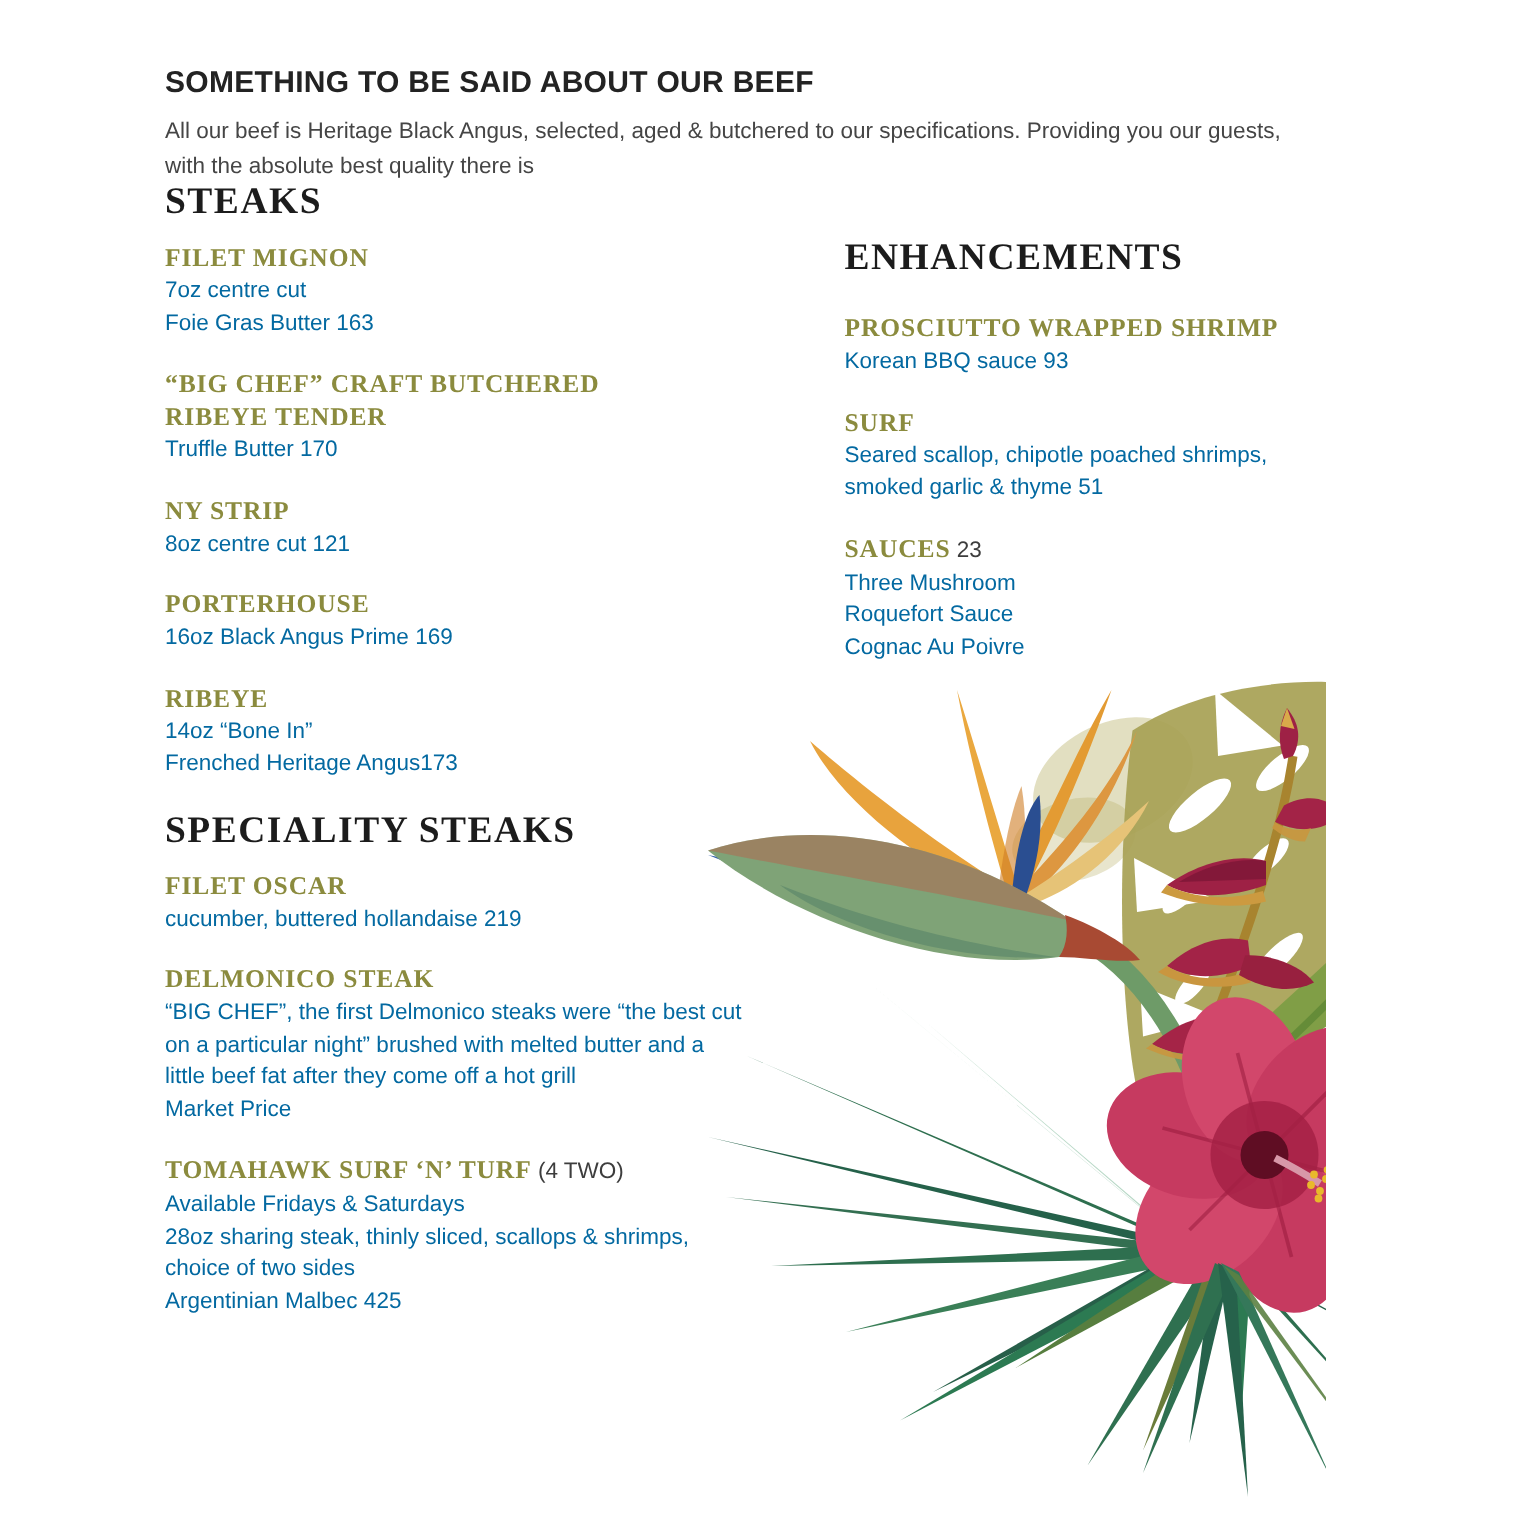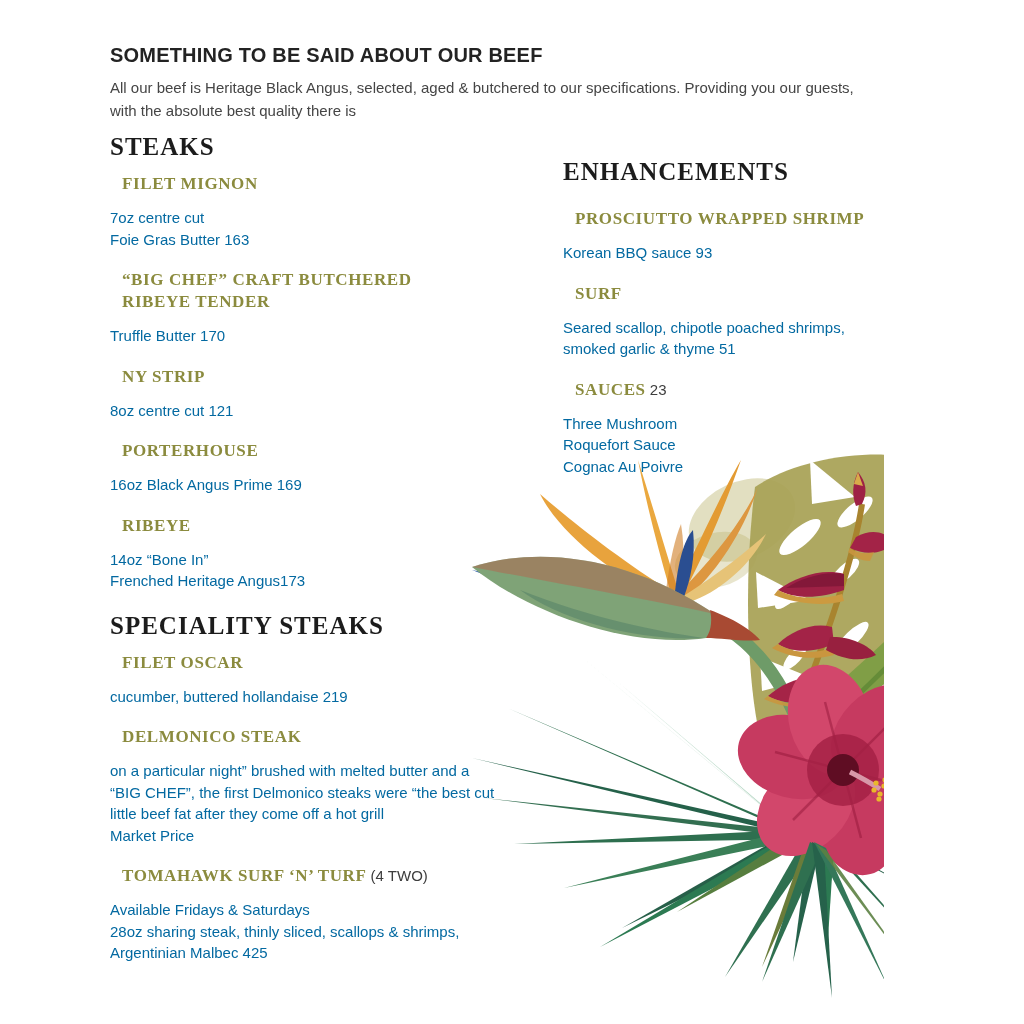--- a/index.html
+++ b/index.html
@@ -3,29 +3,29 @@
 <meta charset="utf-8">
 <style>
   html,body{margin:0;padding:0;background:#ffffff;}
   .page{position:relative;width:884px;height:1024px;background:#ffffff;overflow:hidden;
         font-family:"Liberation Sans",sans-serif;}
   .art{position:absolute;left:460px;top:442px;width:564px;height:574px;}
   .menu-header{position:absolute;left:110px;top:44px;width:830px;}
   .page-title{margin:0 0 9px 0;font-size:20px;font-weight:700;color:#232323;letter-spacing:.2px;}
   .desc{margin:0;font-size:15px;line-height:23px;color:#454545;}
   .col{position:absolute;}
-  .col-left{left:110px;top:132px;width:435px;}
+  .col-left{left:110px;top:120px;width:435px;}
   .col-right{left:563px;top:157px;width:415px;}
   .sec{font-family:"Liberation Serif",serif;font-weight:700;font-size:25px;line-height:29px;
        letter-spacing:1px;color:#1c1c1c;margin:0 0 12px 0;}
   .col-right .sec{margin-bottom:22px;}
   .col-left section + section{margin-top:5px;}
   .item{margin-bottom:19px;}
   .t{font-family:"Liberation Serif",serif;font-weight:700;font-size:17px;line-height:22px;
-     letter-spacing:.6px;color:#8B8B3E;margin:12px;}
+     letter-spacing:.6px;color:#8B8B3E;margin:0;}
   .t.narrow{max-width:320px;}
   .suffix{font-family:"Liberation Sans",sans-serif;font-weight:400;font-size:15px;
           letter-spacing:0;color:#3d3d3d;}
   .l{font-size:15px;line-height:21.5px;color:#0369a1;}
 </style>
 </head>
 <body>
 
 <div class="page">
 
@@ -211,29 +211,30 @@
     </section>
 
     <section>
       <h2 class="sec">SPECIALITY STEAKS</h2>
       <div class="item">
         <h3 class="t">FILET OSCAR</h3>
         <div class="l">cucumber, buttered hollandaise 219</div>
       </div>
       <div class="item">
         <h3 class="t">DELMONICO STEAK</h3>
+        <div class="l">“BIG CHEF”, the first Delmonico steaks were “the best cut</div>
         <div class="l">on a particular night” brushed with melted butter and a</div>
-        <div class="l">“BIG CHEF”, the first Delmonico steaks were “the best cut</div>
         <div class="l">little beef fat after they come off a hot grill</div>
         <div class="l">Market Price</div>
       </div>
       <div class="item">
         <h3 class="t"><span>TOMAHAWK SURF ‘N’ TURF</span><span class="suffix"> (4 TWO)</span></h3>
         <div class="l">Available Fridays &amp; Saturdays</div>
         <div class="l">28oz sharing steak, thinly sliced, scallops &amp; shrimps,</div>
+        <div class="l">choice of two sides</div>
         <div class="l">Argentinian Malbec 425</div>
       </div>
     </section>
   </div>
 
   <div class="col col-right">
     <section>
       <h2 class="sec">ENHANCEMENTS</h2>
       <div class="item">
         <h3 class="t">PROSCIUTTO WRAPPED SHRIMP</h3>

